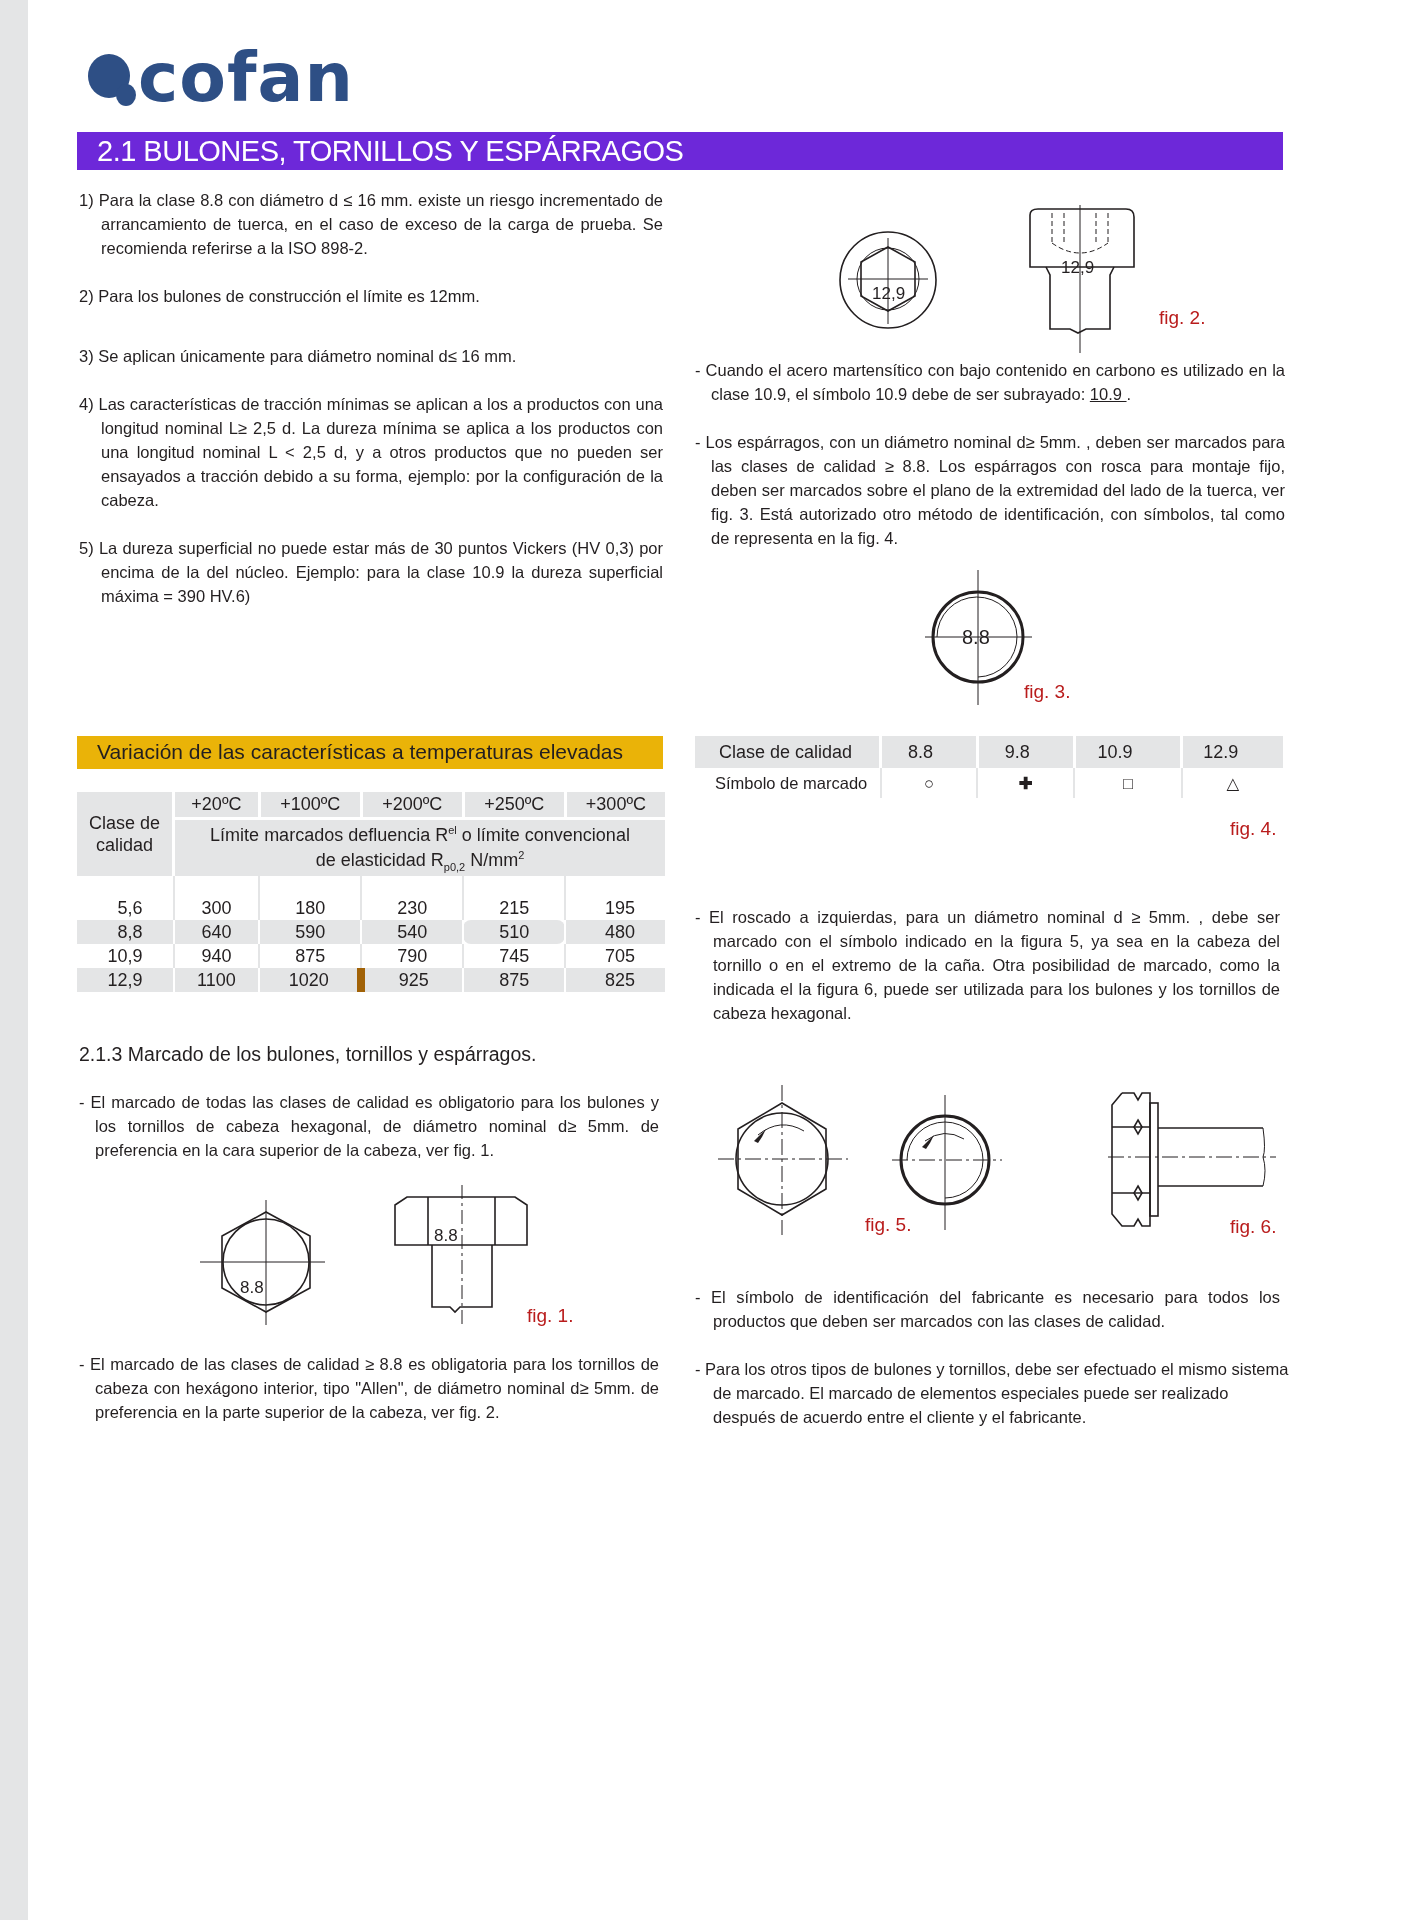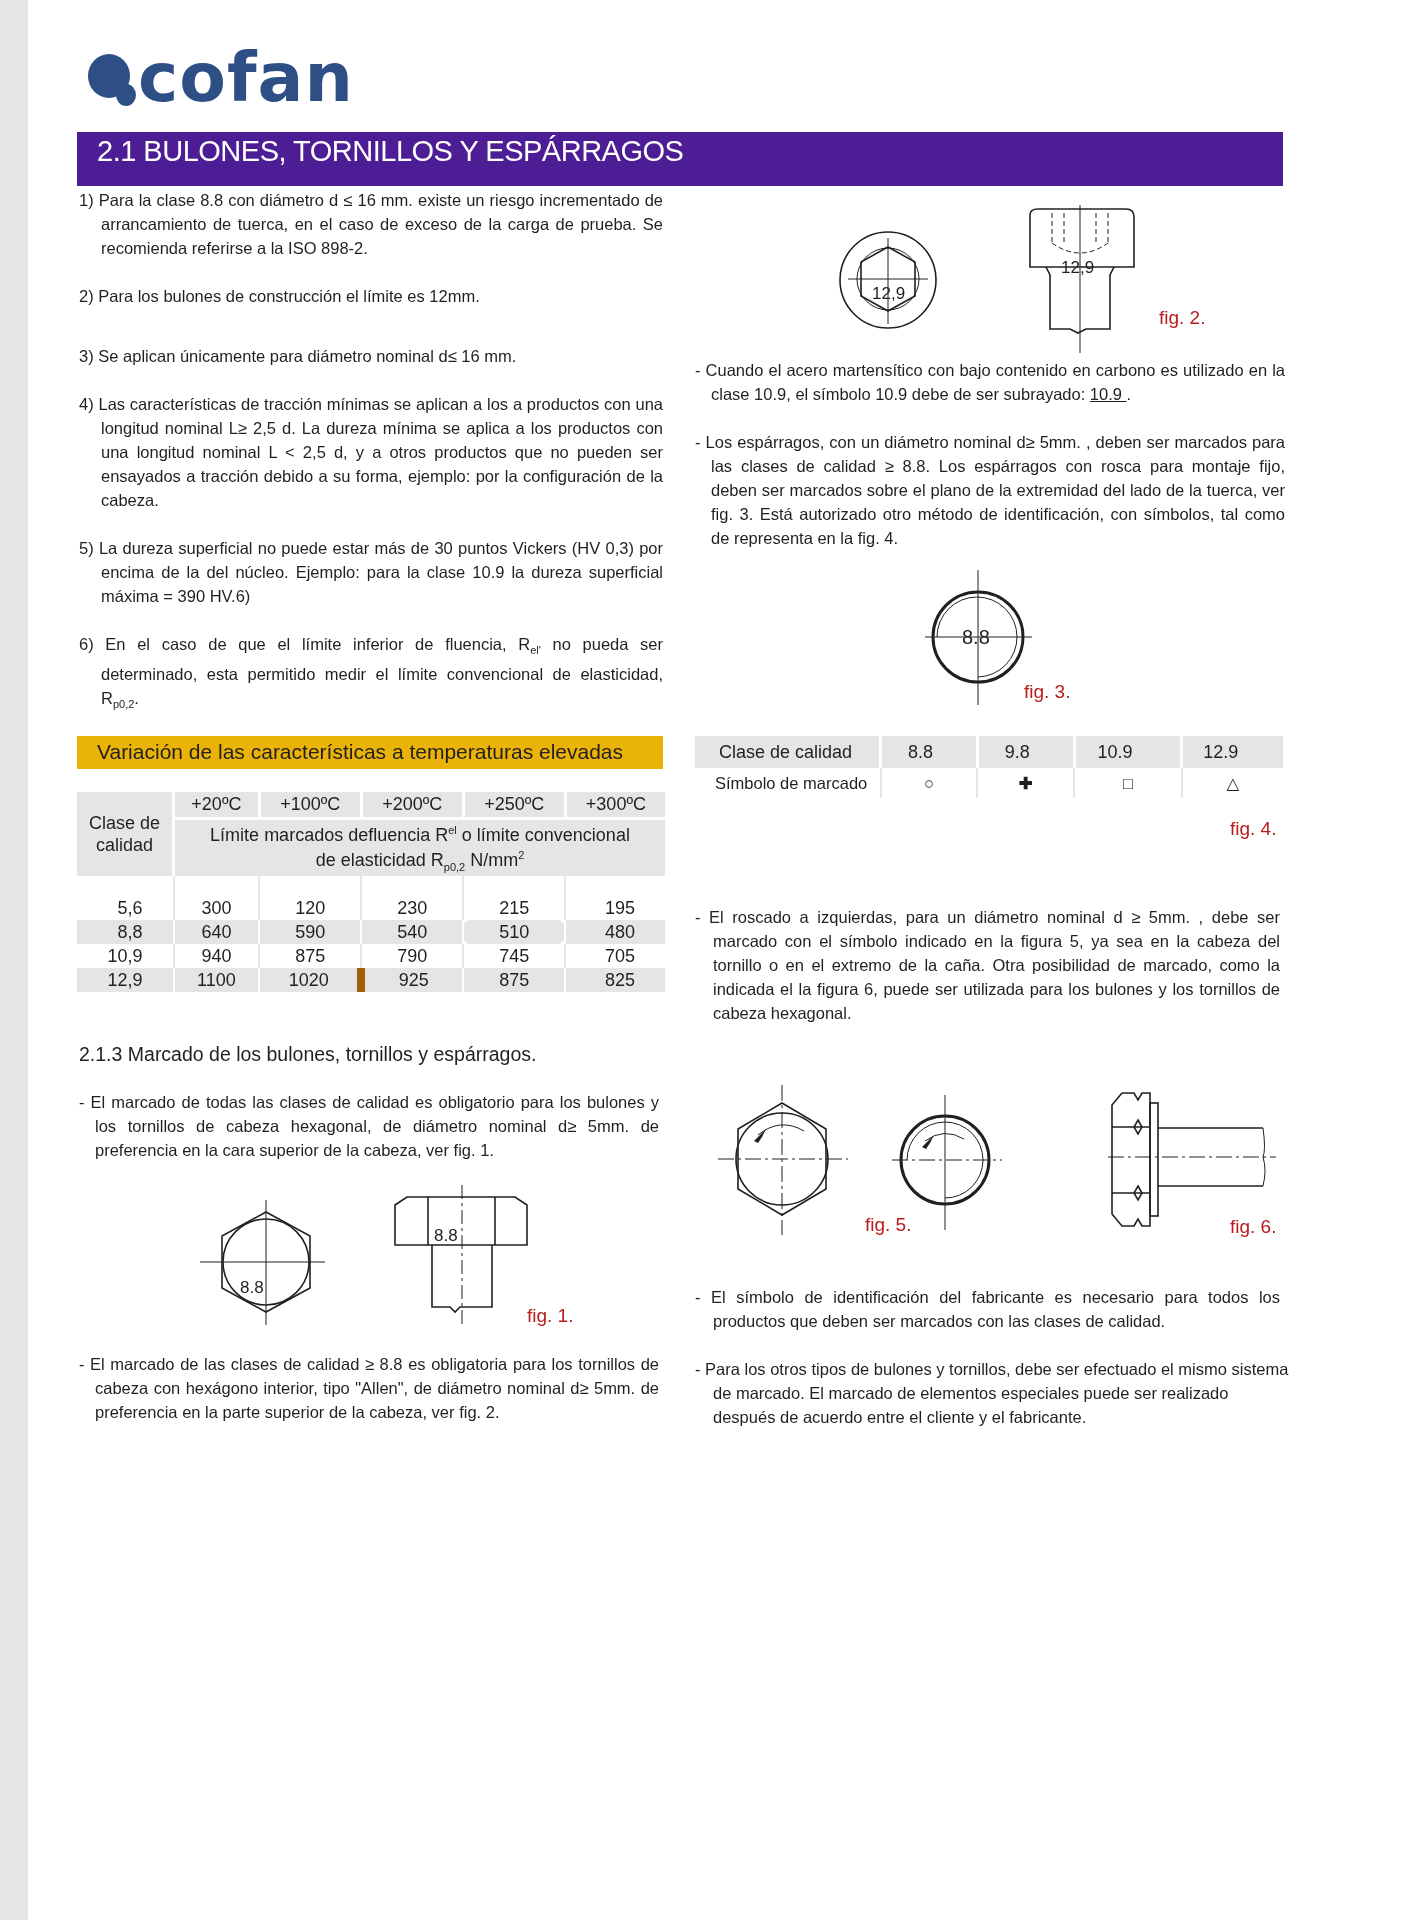--- a/index.html
+++ b/index.html
@@ -3,21 +3,21 @@
 <meta charset="utf-8">
 <style>
   html, body { margin:0; padding:0; }
   body { width:1423px; height:1920px; position:relative; background:#ffffff; font-family:"Liberation Sans", sans-serif; color:#231f20; overflow:hidden; }
   .margin-strip { position:absolute; left:0; top:0; width:28px; height:1920px; background:#e4e5e6; }
   .logo { position:absolute; left:86px; top:36px; height:72px; display:flex; align-items:flex-end; }
   .logo-mark { position:relative; width:60px; height:72px; }
   .logo-mark .big { position:absolute; left:2px; top:18px; width:42px; height:44px; border-radius:50%; background:#2e4f85; }
   .logo-mark .small { position:absolute; left:30px; top:48px; width:20px; height:22px; border-radius:50%; background:#2e4f85; }
   .logo-text { font-family:"DejaVu Sans", sans-serif; font-weight:bold; font-size:68px; color:#2e4f85; letter-spacing:1px; line-height:60px; margin-left:-8px; }
-  .section-band { position:absolute; left:77px; top:132px; width:1206px; height:54px; background:#4c1d95; }
+  .section-band { position:absolute; left:77px; top:132px; width:1206px; height:38px; background:#6d28d9; }
   .section-band span { position:absolute; left:20px; top:3px; font-family:"Liberation Sans Narrow","Liberation Sans", sans-serif; font-size:29px; color:#ffffff; letter-spacing:-0.5px; }
   .para { position:absolute; font-size:16.5px; line-height:24px; color:#231f20; text-align:justify; }
   .para .hang { padding-left:22px; text-indent:-22px; }
   .para p { margin:0; }
   .subhead { position:absolute; font-size:19.5px; color:#231f20; }
   .band-title { position:absolute; left:77px; top:736px; width:586px; height:33px; background:#eab308; }
   .band-title span { position:absolute; left:20px; top:4px; font-size:21px; color:#231f20; }
   table.temps { position:absolute; left:77px; top:792px; width:588px; border-collapse:collapse; font-size:18px; color:#231f20; }
   table.temps td { text-align:center; padding:0; }
   .th-gray { background:#e4e5e6; }
@@ -47,21 +47,20 @@
 <div class="section-band">
   <span>2.1 BULONES, TORNILLOS Y ESPÁRRAGOS</span>
 </div>
 
 <div class="para" style="left:79px; top:188px; width:584px;">
   <p class="hang"><span>1)</span> <span>Para la clase 8.8 con diámetro d  ≤ 16 mm. existe un riesgo incrementado de arrancamiento de tuerca, en el caso de exceso de la carga de prueba. Se recomienda referirse a la ISO 898-2.</span></p>
   <p class="hang" style="margin-top:24px;"><span>2)</span> <span>Para los bulones de construcción el límite es 12mm.</span></p>
   <p class="hang" style="margin-top:36px;"><span>3)</span> <span>Se aplican únicamente para diámetro nominal d≤ 16 mm.</span></p>
   <p class="hang" style="margin-top:24px;"><span>4)</span> <span>Las características de tracción mínimas se aplican a los a productos con una longitud nominal L≥ 2,5 d. La dureza mínima se aplica a los productos con una longitud nominal L &lt; 2,5 d, y a otros productos que no pueden ser ensayados a tracción debido a su forma, ejemplo: por la configuración de la cabeza.</span></p>
   <p class="hang" style="margin-top:24px;"><span>5)</span> <span>La dureza superficial no puede estar más de 30 puntos Vickers (HV 0,3) por encima de la del núcleo. Ejemplo: para la clase 10.9 la dureza superficial máxima = 390 HV.6)</span></p>
-  <p class="hang" style="margin-top:24px;"><span>6)</span> <span>En el caso de que el límite inferior de fluencia, R</span><sub>el'</sub><span> no pueda ser determinado, esta permitido medir el  límite convencional de elasticidad, R</span><sub>p0,2</sub><span>.</span></p>
 </div>
 
 <div class="band-title">
   <span>Variación de las características a temperaturas elevadas</span>
 </div>
 
 <table class="temps">
   <tbody>
       <tr style="height:26px;">
     <td rowspan="2" class="th-gray" style="width:95px; border-right:3px solid #fff; line-height:22px;"><span>Clase de calidad</span></td>
@@ -81,21 +80,21 @@
         <td></td>
         <td style="border-left:2px solid #e4e5e6;"></td>
         <td style="border-left:2px solid #e4e5e6;"></td>
         <td style="border-left:2px solid #e4e5e6;"></td>
         <td style="border-left:2px solid #e4e5e6;"></td>
         <td style="border-left:2px solid #e4e5e6;"></td>
       </tr>
   <tr style="height:24px;">
     <td style="text-align:right; padding-right:30px;">5,6</td>
     <td style="border-left:2px solid #e4e5e6;">300</td>
-    <td style="border-left:2px solid #e4e5e6;">120</td>
+    <td style="border-left:2px solid #e4e5e6;">180</td>
     <td style="border-left:2px solid #e4e5e6;">230</td>
     <td style="border-left:2px solid #e4e5e6;">215</td>
     <td style="border-left:2px solid #e4e5e6; text-align:right; padding-right:30px;">195</td>
   </tr>
   <tr style="height:24px; background:#e4e5e6;">
     <td style="text-align:right; padding-right:30px;">8,8</td>
     <td style="border-left:2px solid #fff;">640</td>
     <td style="border-left:2px solid #fff;">590</td>
     <td style="border-left:2px solid #fff;">540</td>
     <td style="border-left:2px solid #fff;border-radius:8px;">510</td>

